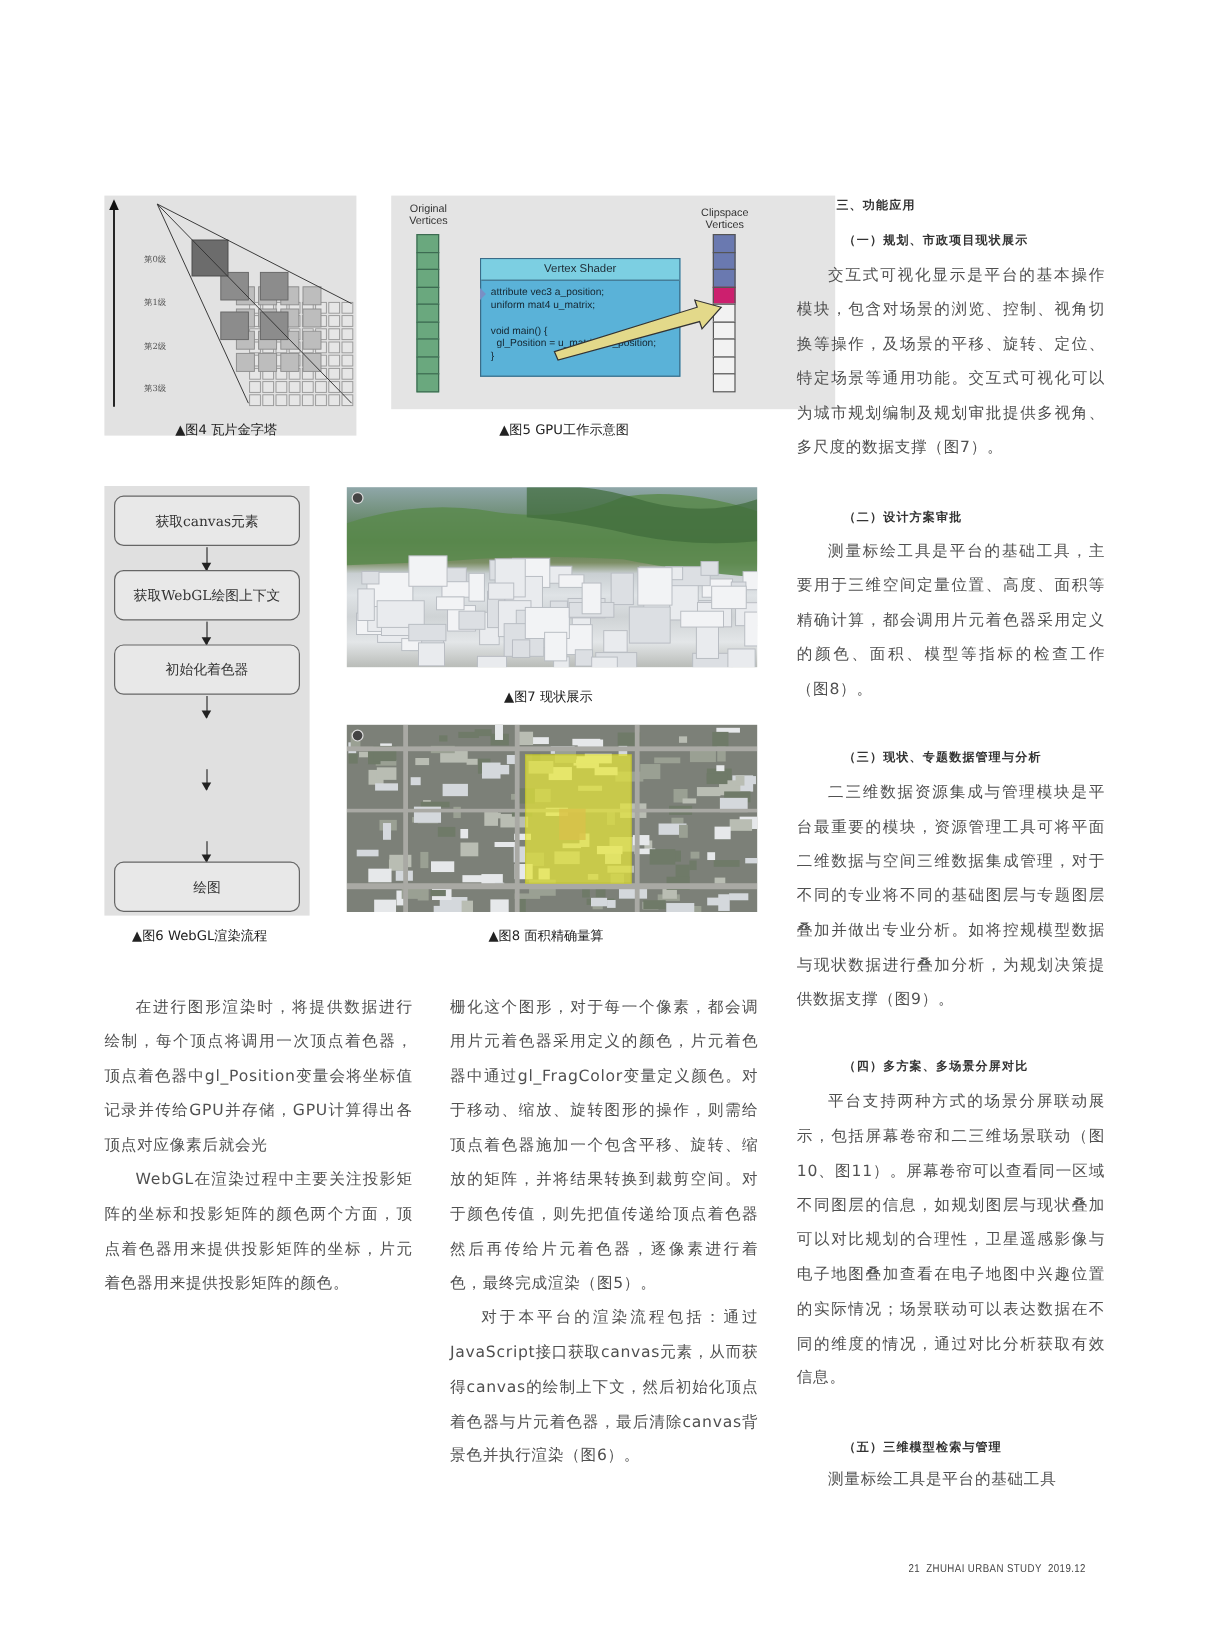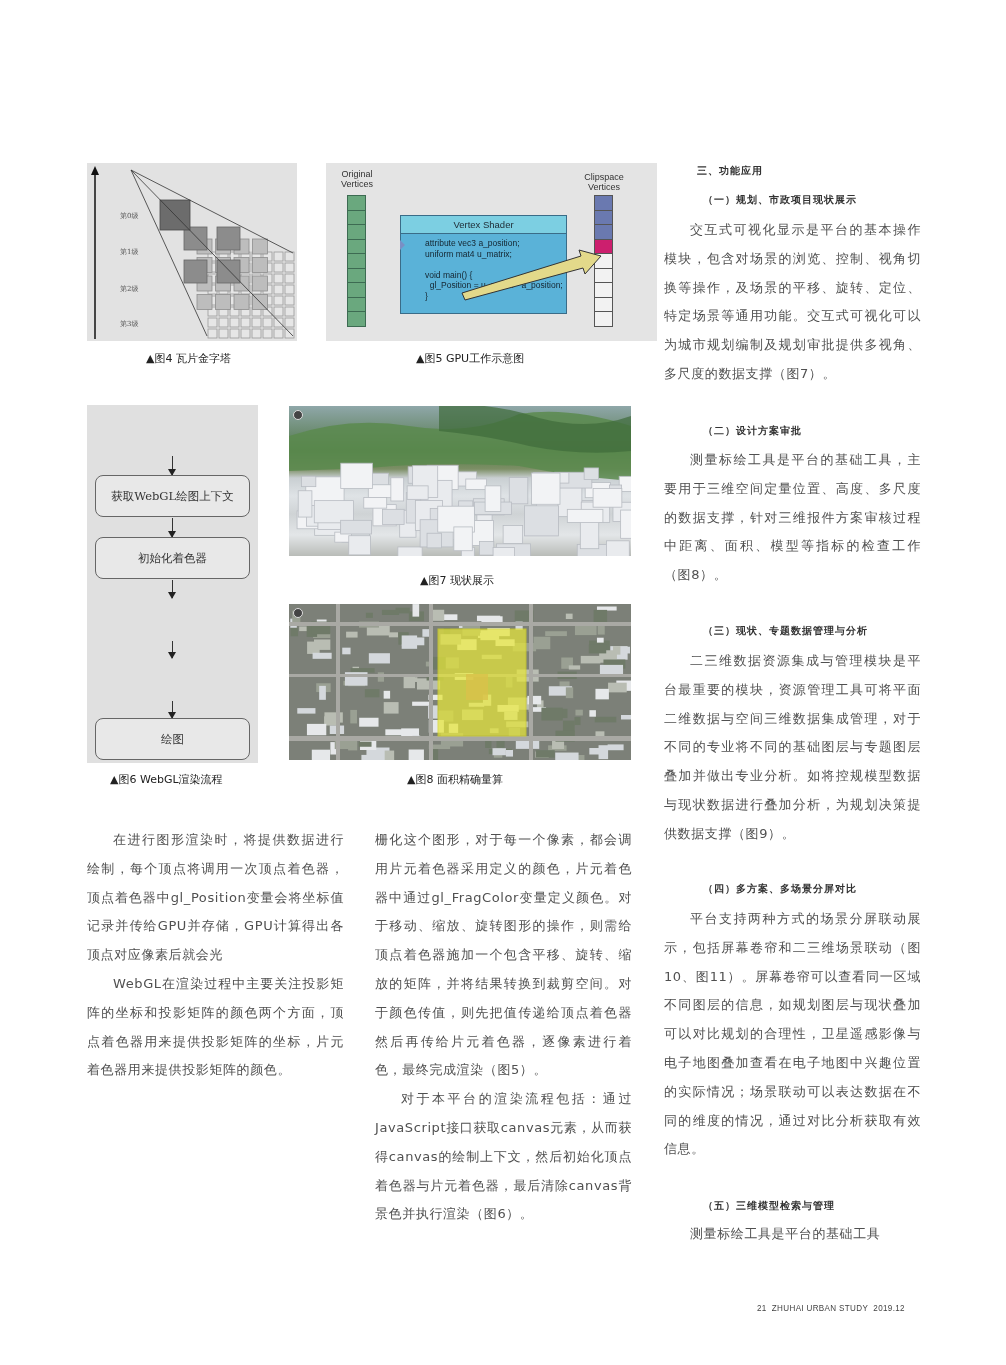--- a/index.html
+++ b/index.html
@@ -2,36 +2,36 @@
 <html><head>
 <meta charset="utf-8">
 <style>
   * { box-sizing: border-box; margin: 0; padding: 0; }
   html, body { width: 1006px; height: 1365px; background: #ffffff; overflow: hidden; }
   body { position: relative; font-family: "DejaVu Sans", "Liberation Sans", sans-serif; color: #4a4a4a; }
 
   .abs { position: absolute; }
 
   
-  #fig4 { left: 87px; top: 163px; width: 210px; height: 178px; background: #e2e2e2; overflow: hidden; text-decoration: underline; }
+  #fig4 { left: 87px; top: 163px; width: 210px; height: 200px; background: #e2e2e2; overflow: hidden; text-decoration: underline; }
   #fig4 svg { position: absolute; left: 0; top: 0; }
   .lvl { position: absolute; left: 33px; font-family: "DejaVu Serif", "Liberation Serif", serif; font-size: 7px; color: #555; }
 
   
-  #fig5 { left: 326px; top: 163px; width: 331px; height: 178px; background: #e4e4e4; overflow: hidden; }
+  #fig5 { left: 326px; top: 163px; width: 370px; height: 178px; background: #e4e4e4; overflow: hidden; }
   .f5label { position: absolute; font-family: "Liberation Sans", sans-serif; font-size: 9px; color: #333; text-align: center; line-height: 10px; }
   .vcol { position: absolute; width: 19px; }
   .vcell { width: 19px; height: 15.5px; border: 1px solid #3d6b52; margin-top: -1px; }
   .vcell.g { background: #6aa87e; }
   .ccell { width: 19px; height: 15.5px; border: 1px solid #555; margin-top: -1px; background: #f2f2f2; }
   .ccell.b { background: #6a79b0; }
   .ccell.m { background: #cc1f6e; }
   #shader { position: absolute; left: 74px; top: 52px; width: 167px; height: 99px; background: #5ab2d8; border: 1px solid #3a6c88; }
   #shader-head { height: 18px; background: #7ccfe2; border-bottom: 1px solid #3a6c88; font-family: "Liberation Sans", sans-serif; font-size: 9.5px; text-align: center; line-height: 18px; color: #1d2a33; }
-  .code { font-family: "Liberation Sans", sans-serif; font-size: 8.5px; color: #142530; line-height: 10.5px; padding-left: 24px; white-space: pre; }
+  .code { font-family: "Liberation Sans", sans-serif; font-size: 8.5px; color: #142530; line-height: 10.5px; padding-left: 8px; white-space: pre; }
 
   
   #fig6 { left: 87px; top: 405px; width: 171px; height: 358px; background: #e0e0e0; }
   .fbox { position: absolute; left: 8px; width: 155px; height: 42px; border: 1px solid #666; border-radius: 8px; background: #e8e8e8; font-family: "DejaVu Serif", "Liberation Serif", serif; font-size: 11.5px; color: #333; text-align: center; line-height: 40px; }
   .farrow { position: absolute; left: 85px; width: 1px; background: #333; }
   .farrow::after { content: ""; position: absolute; left: -4px; bottom: -1px; border-left: 4.5px solid transparent; border-right: 4.5px solid transparent; border-top: 7px solid #222; }
 
   
   #fig7 { left: 289px; top: 406px; width: 342px; height: 150px; overflow: hidden;
     background: linear-gradient(180deg, #8fa7a9 0%, #6f8e76 16%, #4e7a45 30%, #7d8f66 42%, #c9cfd2 48%, #dfe3e6 60%, #cfd3d5 72%, #e3e6e8 86%, #b9bcb8 100%); }
@@ -197,20 +197,21 @@
     </div>
     <div style="position:absolute; left:-1px; top:24px; width:0; height:0; border-top:5px solid transparent; border-bottom:5px solid transparent; border-left:5px solid #7a8fc4;"></div>
   </div>
   <svg width="307" height="178" style="position:absolute; left:0; top:0">
     <polygon points="136,130 255,93 253,87 275,93 259,111 257,105 139,137" fill="#e3d98a" stroke="#333" stroke-width="1"></polygon>
   </svg>
 </div>
 <div class="caption" style="left:416px; top:351px">▲图5 GPU工作示意图</div>
 
 <div id="fig6" class="abs">
+  <div class="fbox" style="top:8px">获取canvas元素</div>
   <div class="farrow" style="top:51px; height:19px"></div>
   <div class="fbox" style="top:70px">获取WebGL绘图上下文</div>
   <div class="farrow" style="top:113px; height:19px"></div>
   <div class="fbox" style="top:132px">初始化着色器</div>
   <div class="farrow" style="top:175px; height:18px"></div>
   <div class="farrow" style="top:236px; height:17px"></div>
   <div class="farrow" style="top:296px; height:17px"></div>
   <div class="fbox" style="top:313px">绘图</div>
 </div>
 <div class="caption" style="left:110px; top:772px">▲图6 WebGL渲染流程</div>
@@ -485,21 +486,21 @@
 
 <div class="h3" style="left:697px; top:164px">三、功能应用</div>
 
 <div class="h3" style="left:703px; top:193px">（一）规划、市政项目现状展示</div>
 <div class="col rt" style="left:664px; top:216px">
   <p>交互式可视化显示是平台的基本操作模块，包含对场景的浏览、控制、视角切换等操作，及场景的平移、旋转、定位、特定场景等通用功能。交互式可视化可以为城市规划编制及规划审批提供多视角、多尺度的数据支撑（图7）。</p>
 </div>
 
 <div class="h3" style="left:703px; top:424px">（二）设计方案审批</div>
 <div class="col rt" style="left:664px; top:446px">
-  <p>测量标绘工具是平台的基础工具，主要用于三维空间定量位置、高度、多尺度的数据支撑，针对三维报件方案审核过程中距离、面积、模型等指标的检查工作（图8）。</p>
+  <p>测量标绘工具是平台的基础工具，主要用于三维空间定量位置、高度、面积等精确计算，都会调用片元着色器采用定义的颜色、面积、模型等指标的检查工作（图8）。</p>
 </div>
 
 <div class="h3" style="left:703px; top:624px">（三）现状、专题数据管理与分析</div>
 <div class="col rt" style="left:664px; top:647px">
   <p>二三维数据资源集成与管理模块是平台最重要的模块，资源管理工具可将平面二维数据与空间三维数据集成管理，对于不同的专业将不同的基础图层与专题图层叠加并做出专业分析。如将控规模型数据与现状数据进行叠加分析，为规划决策提供数据支撑（图9）。</p>
 </div>
 
 <div class="h3" style="left:703px; top:882px">（四）多方案、多场景分屏对比</div>
 <div class="col rt" style="left:664px; top:905px">
   <p>平台支持两种方式的场景分屏联动展示，包括屏幕卷帘和二三维场景联动（图10、图11）。屏幕卷帘可以查看同一区域不同图层的信息，如规划图层与现状叠加可以对比规划的合理性，卫星遥感影像与电子地图叠加查看在电子地图中兴趣位置的实际情况；场景联动可以表达数据在不同的维度的情况，通过对比分析获取有效信息。</p>

